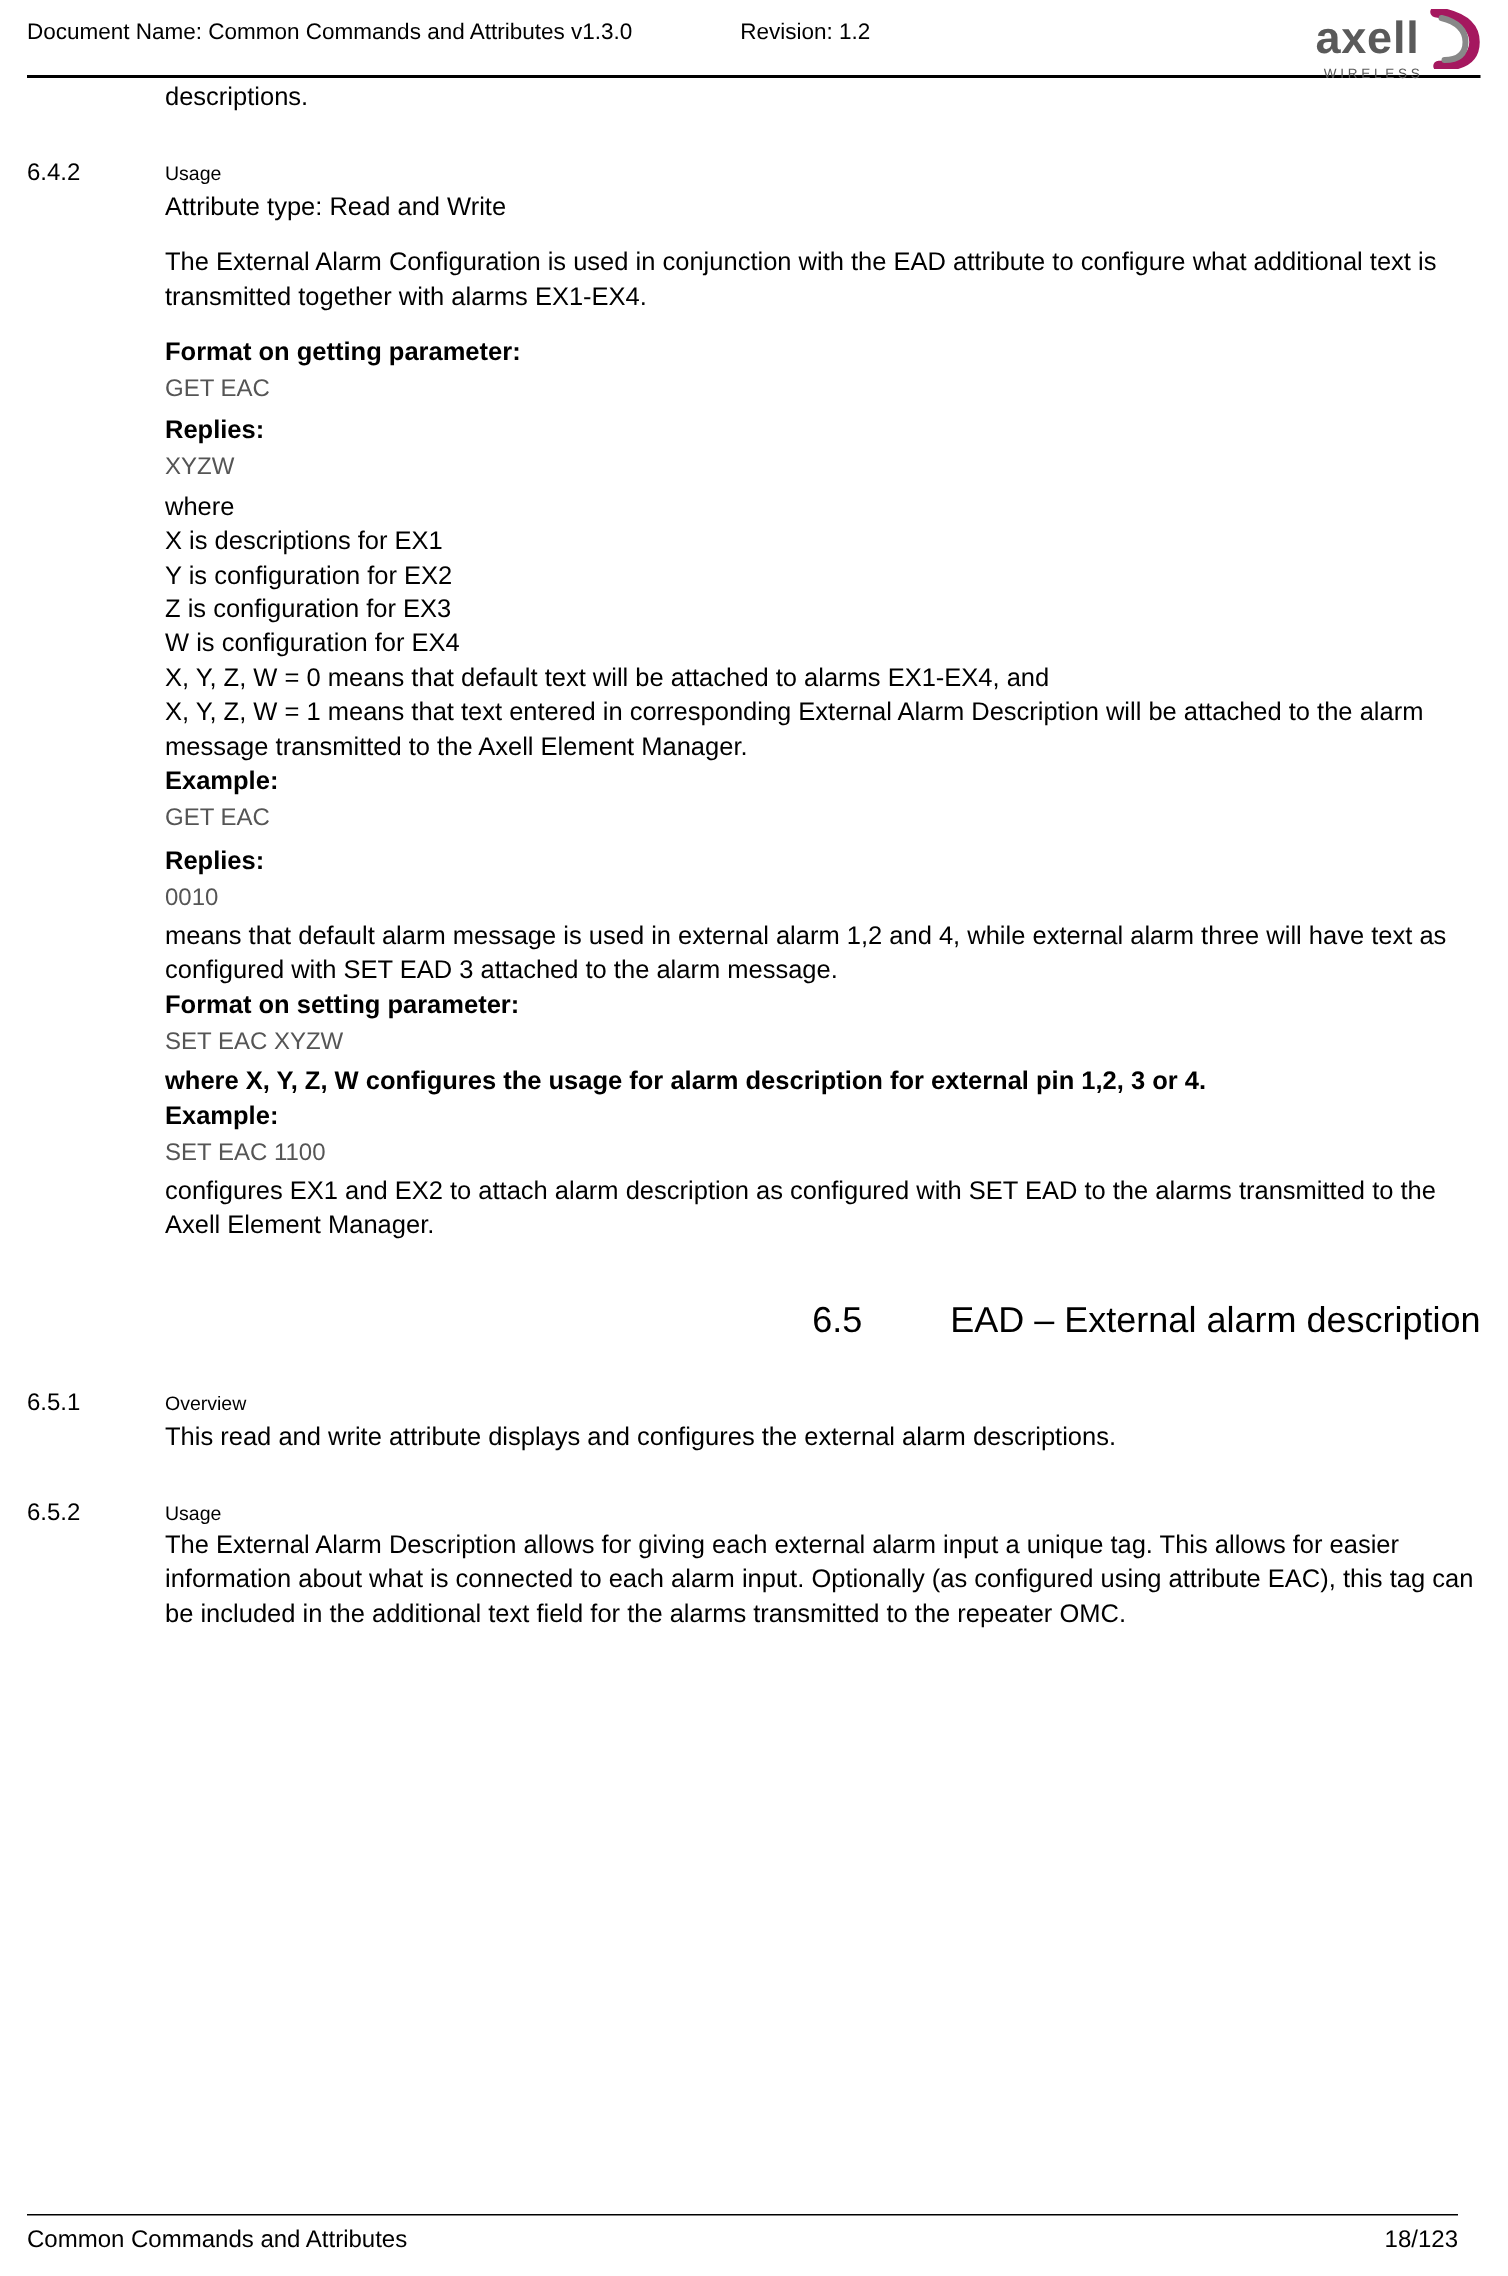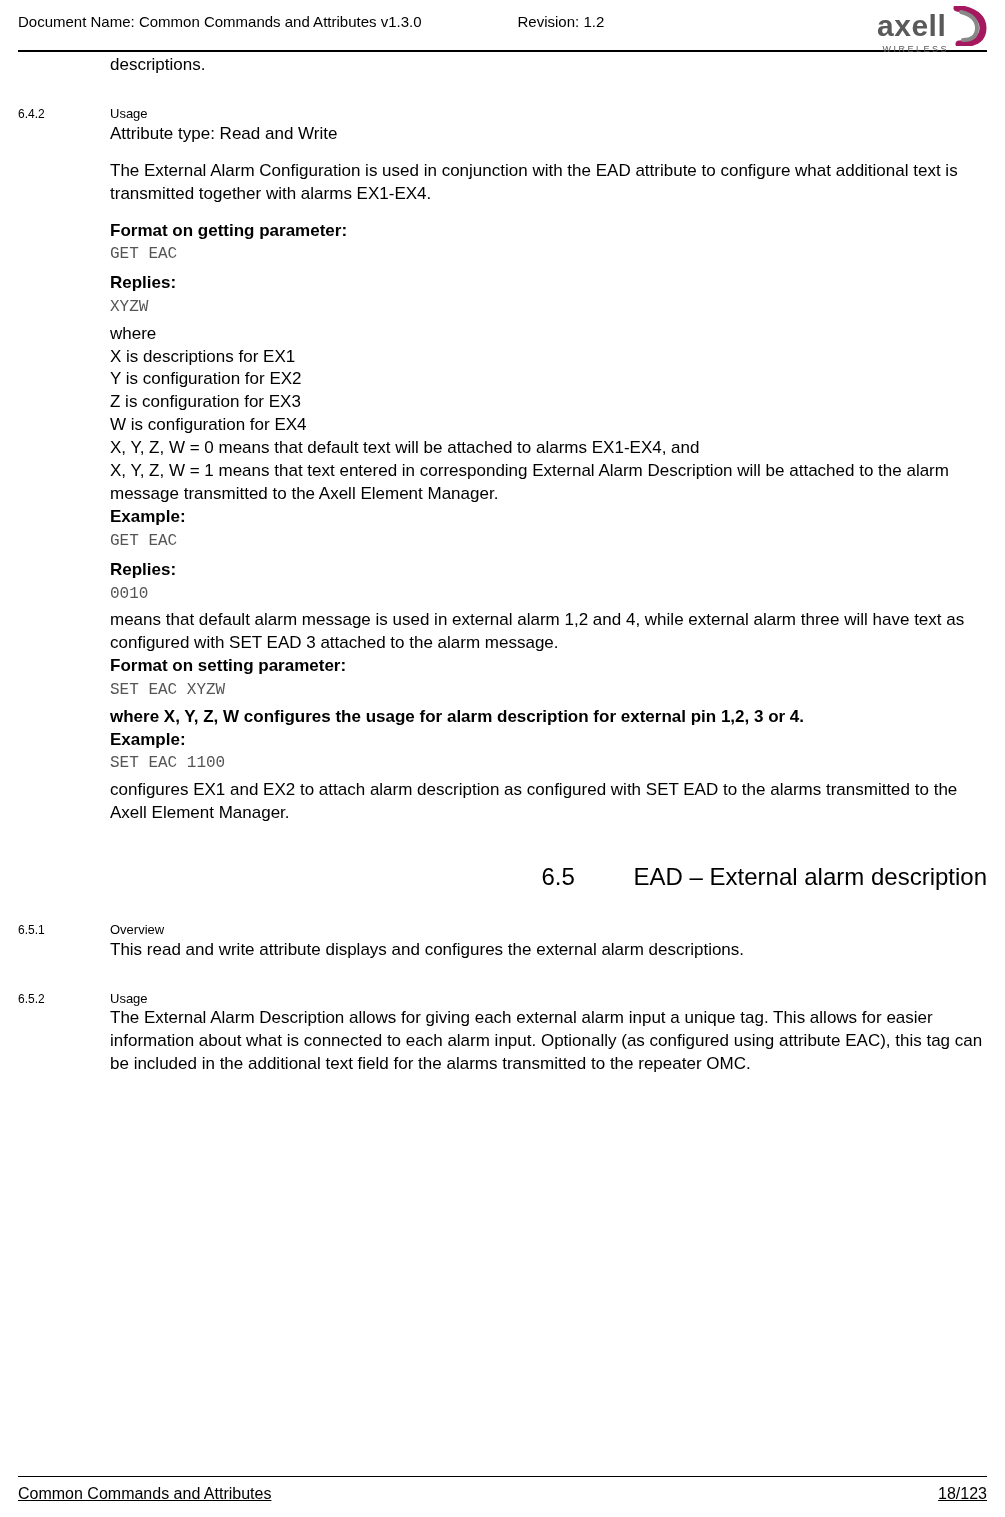--- a/index.html
+++ b/index.html
@@ -16,21 +16,21 @@
     }
     .header {
       display: flex;
       justify-content: space-between;
       align-items: flex-start;
       padding: 10px 18px 0 18px;
       position: relative;
     }
     .header-text {
       display: flex;
-      gap: 96px;
+      gap: 72px;
       font-size: 15px;
       padding-top: 2px;
     }
     .logo {
       position: absolute;
       right: 18px;
       top: 6px;
     }
     .logo-text {
       font-size: 30px;
@@ -68,48 +68,47 @@
       display: flex;
       align-items: baseline;
       margin-top: 28px;
     }
     .section-num {
       width: 92px;
       flex-shrink: 0;
       font-size: 24px;
       font-family: Verdana, Geneva, sans-serif;
     }
-    .section-num.h3 { font-size: 12px; }
+    .section-num.h3 { font-size: 16px; }
     .section-title {
       font-size: 24px;
       font-family: Verdana, Geneva, sans-serif;
     }
     .section-title.h3 { font-size: 13px; }
     .body-block {
       margin-left: 92px;
       margin-top: 0;
     }
     .para { margin-top: 14px; }
     .bold { font-weight: bold; }
     .mono {
-      font-family: Liberation Mono, monospace;
+      font-family: Liberation Sans, sans-serif;
       font-size: 16px;
       color: #555;
       margin-top: 2px;
       margin-bottom: 2px;
     }
     .continuation {
       margin-left: 92px;
     }
     .footer {
       position: absolute;
       bottom: 12px;
       left: 18px;
-      right: 18px;
-      text-decoration: underline;
+      right: 33px;
     }
     .hr-bottom {
       border: none;
       border-top: 1px solid #000;
       margin-bottom: 6px;
     }
     .footer-row {
       display: flex;
       justify-content: space-between;
       font-size: 16px;

